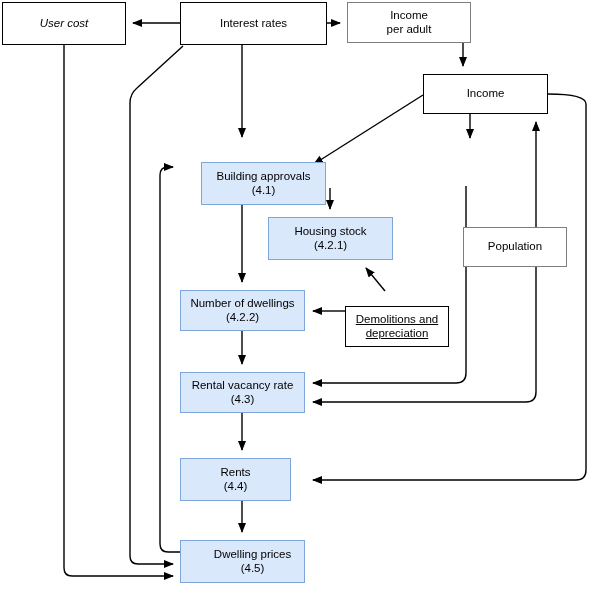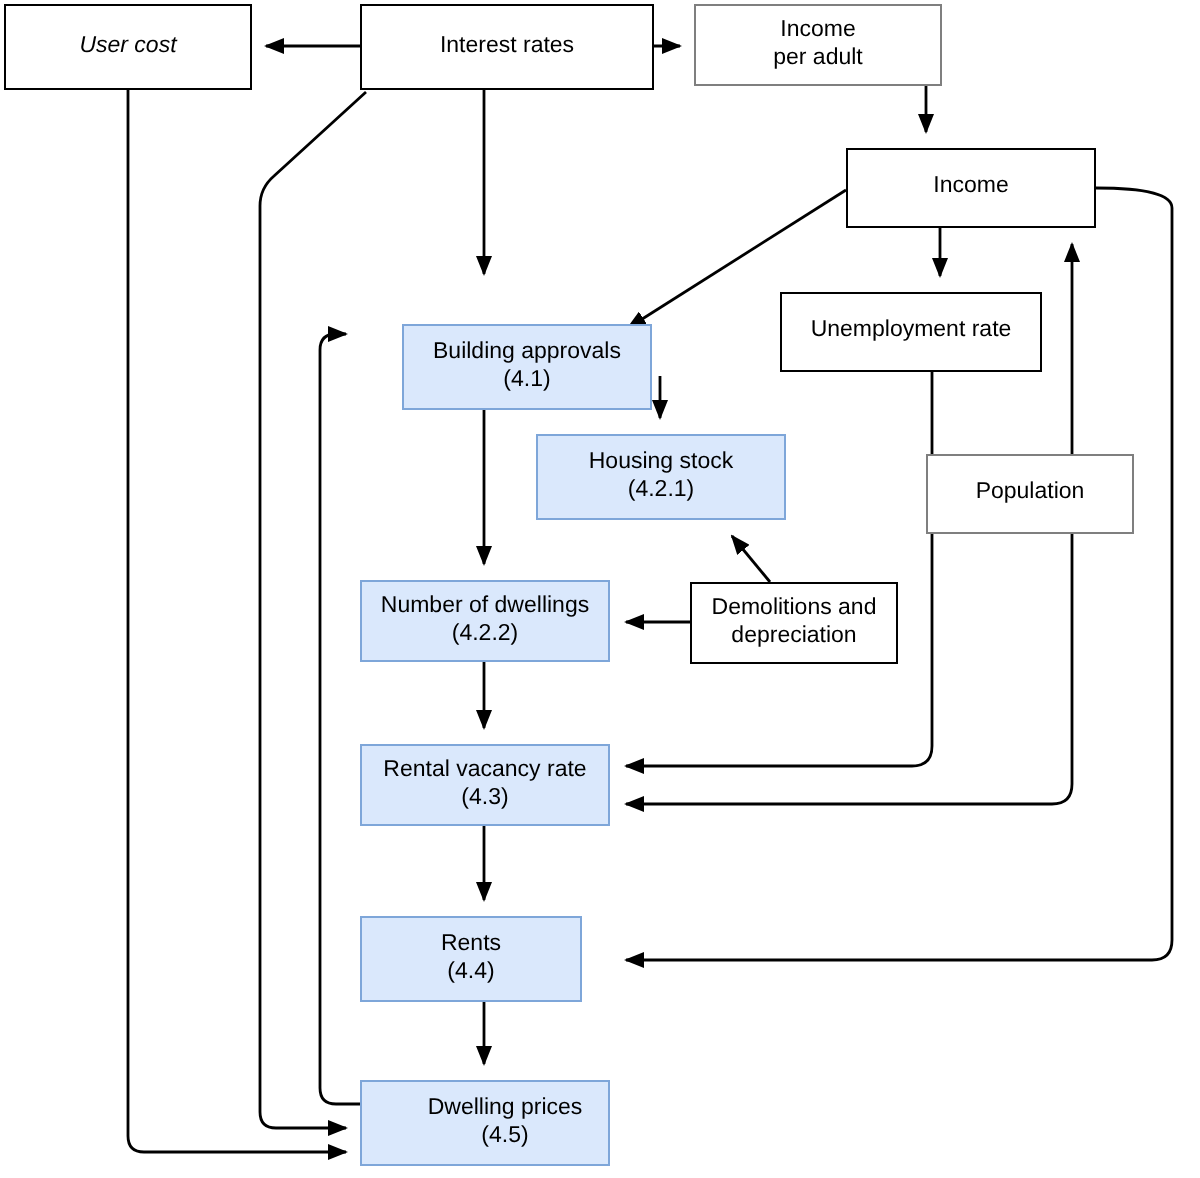--- a/index.html
+++ b/index.html
@@ -90,44 +90,41 @@
 
   <div class="node gray" id="n-income_per_adult" style="left: 347px; top: 2px; width: 124px; height: 41px;">
     <span>Income</span>
     <span class="ln2">per adult</span>
   </div>
 
   <div class="node" id="n-income" style="left: 423px; top: 74px; width: 125px; height: 40px;">
     <span>Income</span>
   </div>
 
-  <div class="node" id="n-unemployment" style="left: 390px; top: 146px; width: 131px; height: 40px;">
-    <span>Unemployment rate</span>
-  </div>
 
   <div class="node blue" id="n-building_approvals" style="left: 180px; top: 162px; width: 125px; height: 43px; margin-left: 21px;">
     <span>Building approvals</span>
     <span class="ln2">(4.1)</span>
   </div>
 
   <div class="node blue" id="n-housing_stock" style="left: 268px; top: 217px; width: 125px; height: 43px;">
     <span>Housing stock</span>
     <span class="ln2">(4.2.1)</span>
   </div>
 
   <div class="node gray" id="n-population" style="left: 463px; top: 227px; width: 104px; height: 40px;">
     <span>Population</span>
   </div>
 
   <div class="node blue" id="n-number_dwellings" style="left: 180px; top: 290px; width: 125px; height: 41px;">
     <span>Number of dwellings</span>
     <span class="ln2">(4.2.2)</span>
   </div>
 
-  <div class="node" id="n-demolitions" style="left: 345px; top: 291px; width: 104px; height: 41px;">
+  <div class="node" id="n-demolitions" style="left: 345px; top: 306px; width: 104px; height: 41px; text-decoration: underline;">
     <span>Demolitions and</span>
     <span class="ln2">depreciation</span>
   </div>
 
   <div class="node blue" id="n-rental_vacancy" style="left: 180px; top: 372px; width: 125px; height: 41px;">
     <span>Rental vacancy rate</span>
     <span class="ln2">(4.3)</span>
   </div>
 
   <div class="node blue" id="n-rents" style="left: 180px; top: 458px; width: 111px; height: 43px; justify-content: center;">

